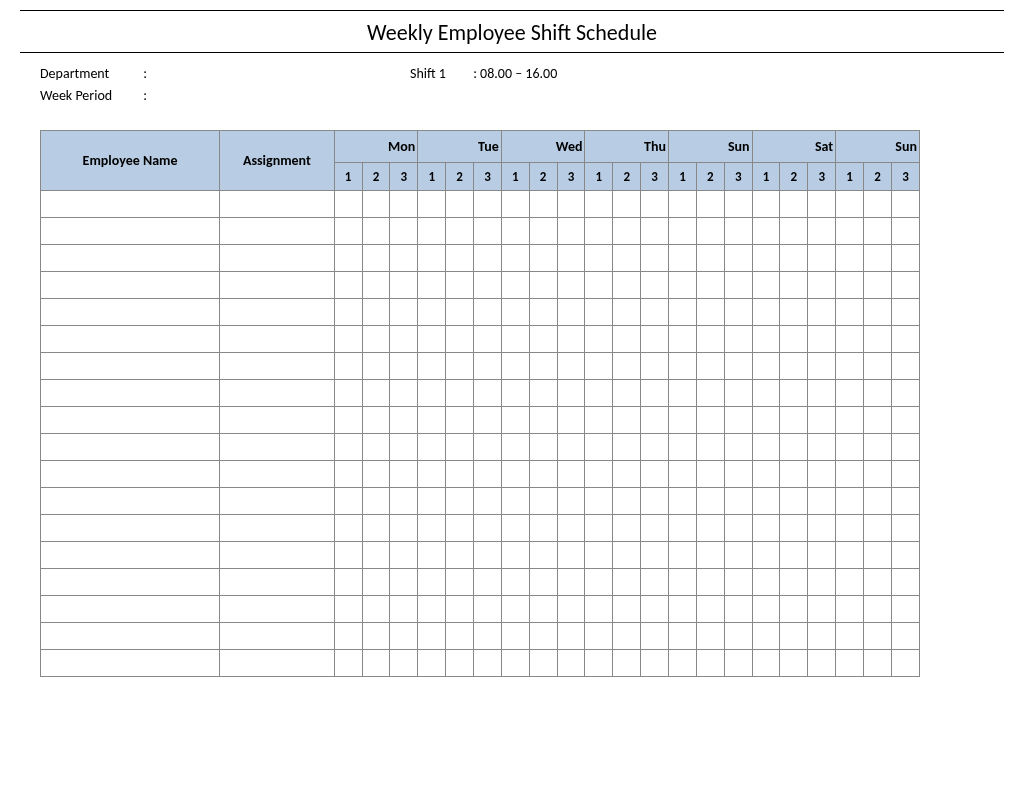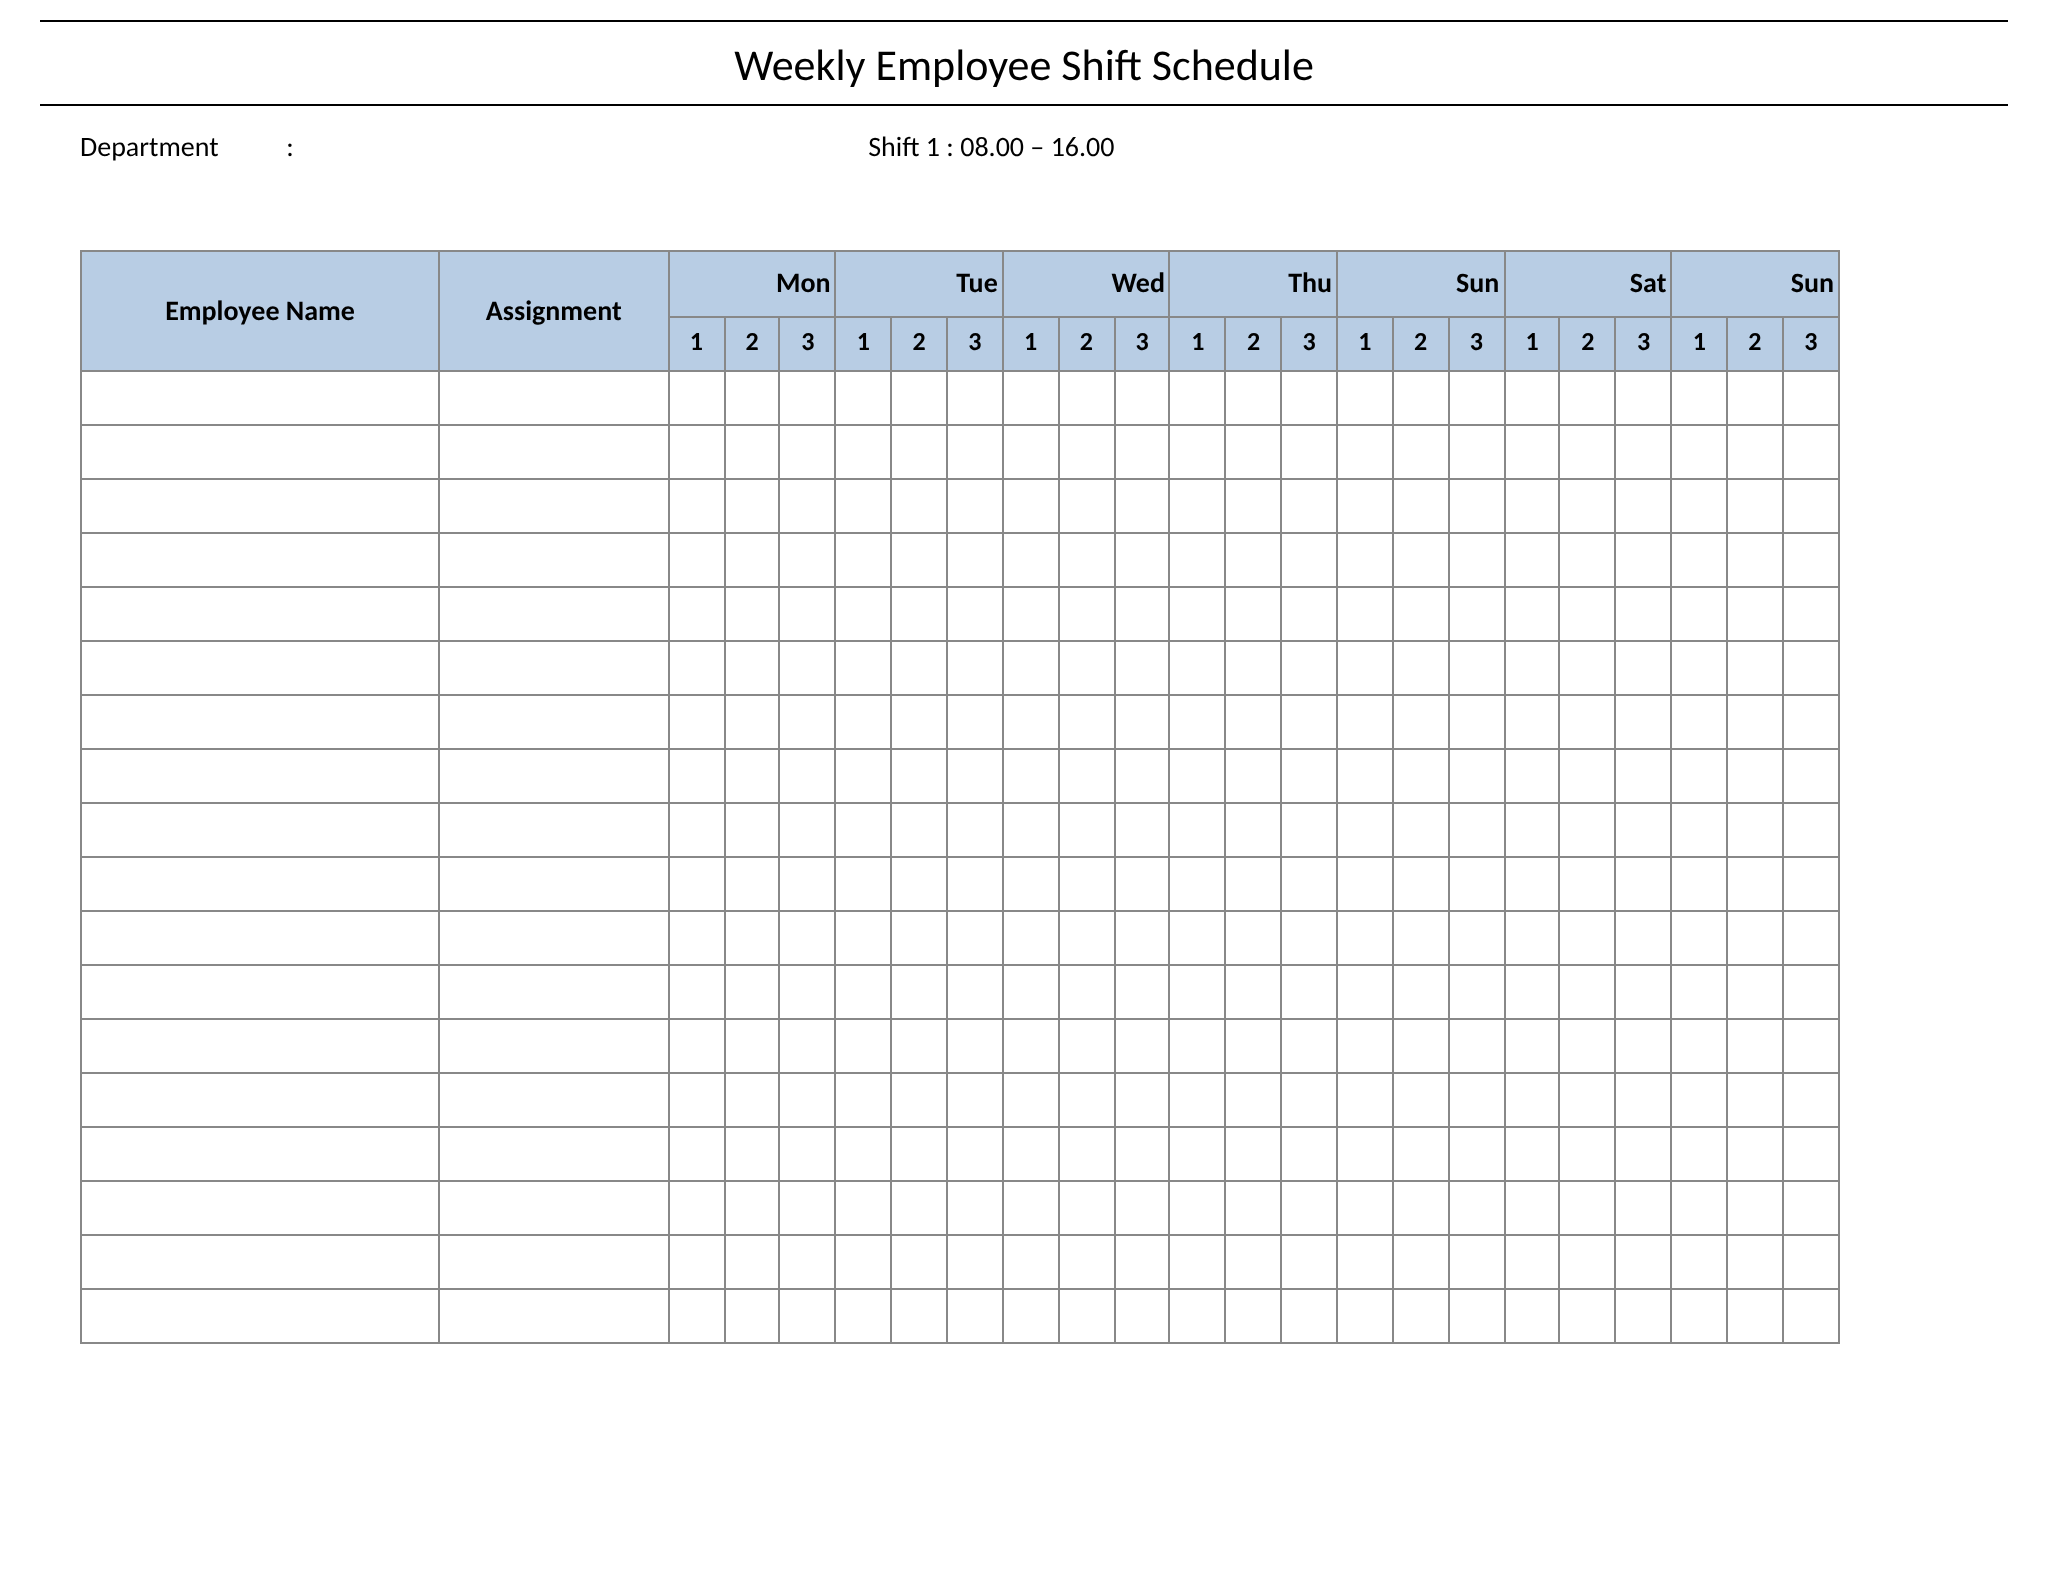--- a/index.html
+++ b/index.html
@@ -26,38 +26,37 @@
     }
     .title-hr {
       border: none;
       border-top: 1px solid #000;
       margin-bottom: 10px;
     }
     .info-section {
       display: flex;
       flex-direction: row;
       font-size: 14px;
-      margin-bottom: 40px;
+      margin-bottom: 22px;
     }
     .info-left {
       width: 390px;
       padding-left: 20px;
       line-height: 1.6;
     }
     .info-right {
       line-height: 1.6;
     }
     .info-label {
       display: inline-block;
       width: 100px;
     }
     .shift-label {
       display: inline-block;
       width: 60px;
-      text-align: right;
     }
     table.schedule {
       border-collapse: collapse;
       width: 880px;
       margin-left: 20px;
     }
     table.schedule th,
     table.schedule td {
       border: 1px solid #888;
     }
@@ -91,20 +90,25 @@
 <body>
 
 <hr class="top-hr">
 <div class="title">Weekly Employee Shift Schedule</div>
 <hr class="title-hr">
 
 <div class="info-section">
   <div class="info-left">
     <div>
       <span class="info-label">Department</span>
+      <span>:</span>
+      <span></span>
+    </div>
+    <div>
+      <span class="info-label">Week  Period</span>
       <span>:</span>
       <span></span>
     </div>
   </div>
   <div class="info-right">
     <div>
       <span class="shift-label">Shift 1</span>
       <span>:</span>
       <span>08.00  – 16.00</span>
     </div>

